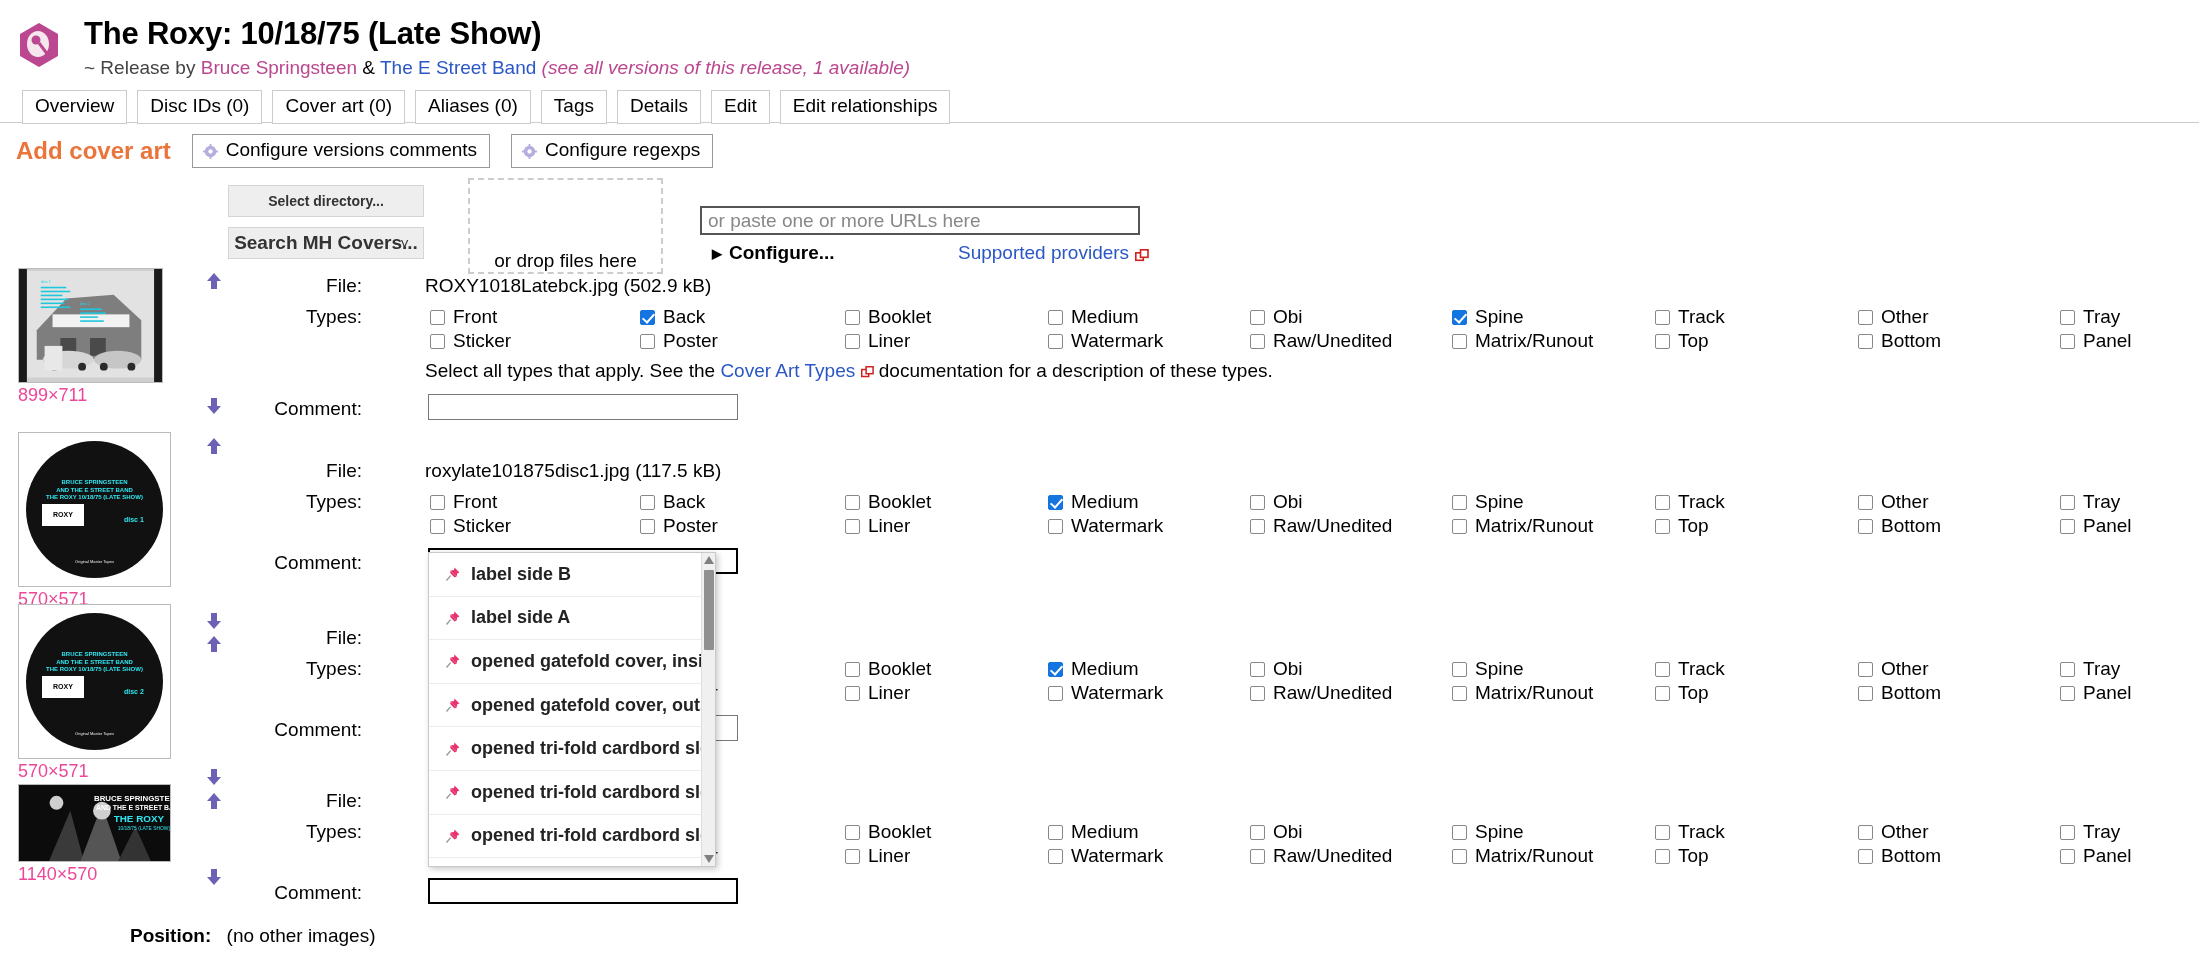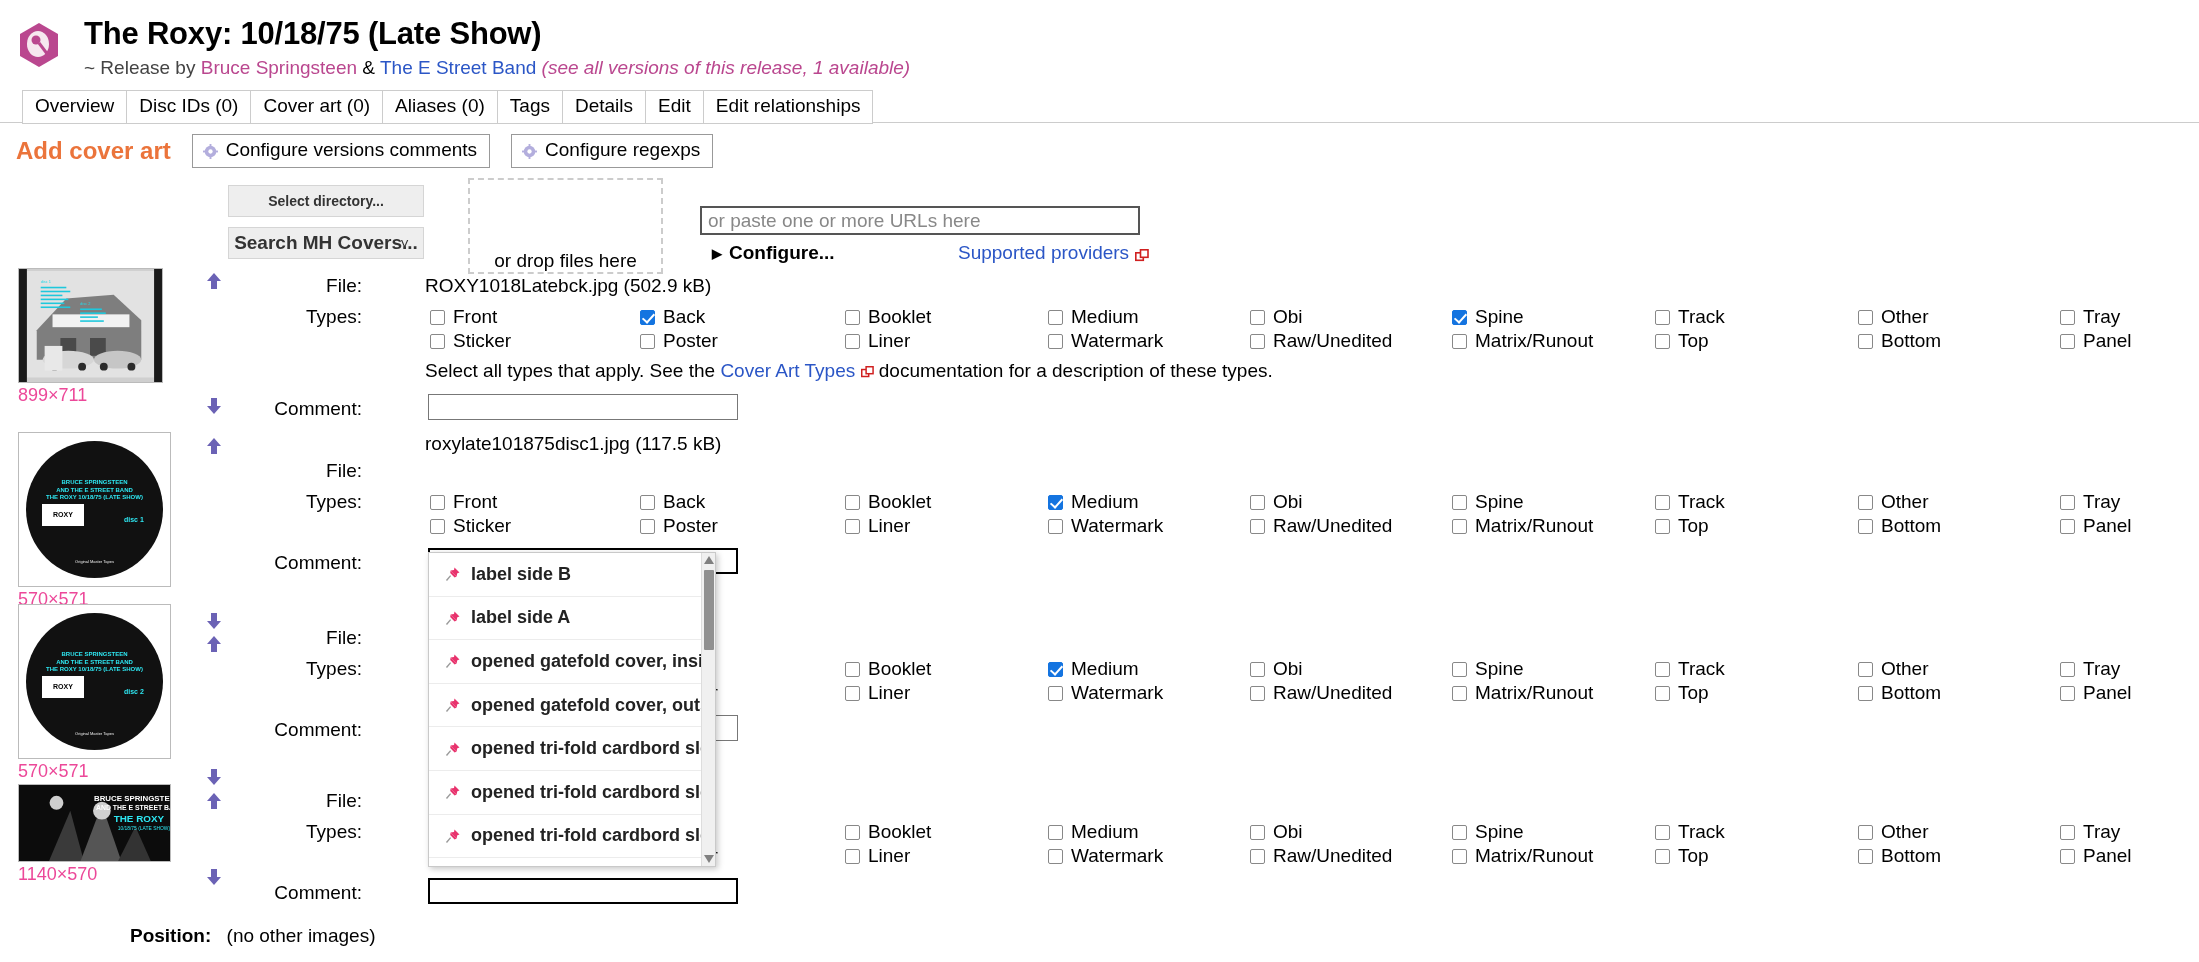--- a/index.html
+++ b/index.html
@@ -20,21 +20,21 @@
     margin: 0; font-size: 31px; font-weight: bold; letter-spacing: -0.2px;
     line-height: 1.05; color: #000;
   }
   .subtitle { margin-top: 6px; font-size: 19px; color: #000; }
   .subtitle .tilde { color: #444; }
   a.artist-1 { color: #BA478F; text-decoration: none; }
   a.artist-2 { color: #2B56C6; text-decoration: none; }
   .versions { color: #BA478F; font-style: italic; }
 
   
-  #tabs { position: absolute; left: 22px; top: 90px; display: flex; align-items: flex-end; }
+  #tabs { position: absolute; left: 22px; top: 90px; display: flex; align-items: flex-end; gap: 11px; }
   #tabs .tab {
     border: 1px solid #ccc; border-bottom: 1px solid #ccc;
     background: #fff; padding: 5px 12px 6px 12px;
     font-size: 19px; color: #000; line-height: 1.1;
     margin-right: -1px; white-space: nowrap; cursor: pointer;
   }
   #tabs-rule { position: absolute; left: 0; top: 122px; width: 100%;
                border-bottom: 1px solid #ccc; }
 
   
@@ -456,21 +456,21 @@
       <span class="cb"></span>
       <span>Panel</span>
     </div>
     <div class="helper-text" style="left: 425px; top: 360px;">Select all types that apply. See the <a href="#">Cover Art Types</a> <span style="display:inline-block;vertical-align:-2px"><svg viewBox="0 0 14 14" width="13" height="13">
           <rect x="0.8" y="3.8" width="7.5" height="7.5" fill="none" stroke="#D02020" stroke-width="1.6"></rect>
           <rect x="5.5" y="0.8" width="7.5" height="7.5" fill="#fff" stroke="#D02020" stroke-width="1.6"></rect>
         </svg></span> documentation for a description of these types.</div>
     <div class="row-label" style="left: 260px; width: 102px; top: 398px;">Comment:</div>
     <input type="text" class="comment-input" style="left: 428px; top: 394px;">
     <div class="row-label" style="left: 300px; width: 62px; top: 460px;">File:</div>
-    <div class="file-name" style="left: 425px; top: 433px;">roxylate101875disc1.jpg (117.5 kB)</div>
+    <div class="file-name" style="left: 425px; top: 460px;">roxylate101875disc1.jpg (117.5 kB)</div>
     <div class="row-label" style="left: 290px; width: 72px; top: 491px;">Types:</div>
     <div class="cb-cell" style="left: 430px; top: 491px;">
       <span class="cb"></span>
       <span>Front</span>
     </div>
     <div class="cb-cell" style="left: 430px; top: 515px;">
       <span class="cb"></span>
       <span>Sticker</span>
     </div>
     <div class="cb-cell" style="left: 640px; top: 491px;">

